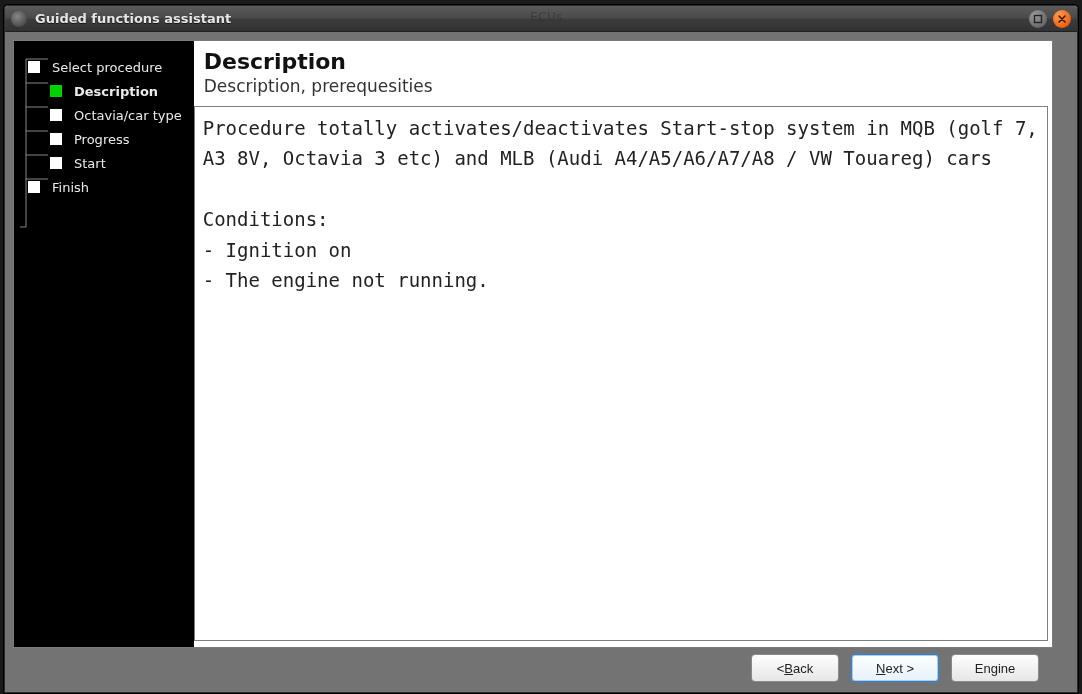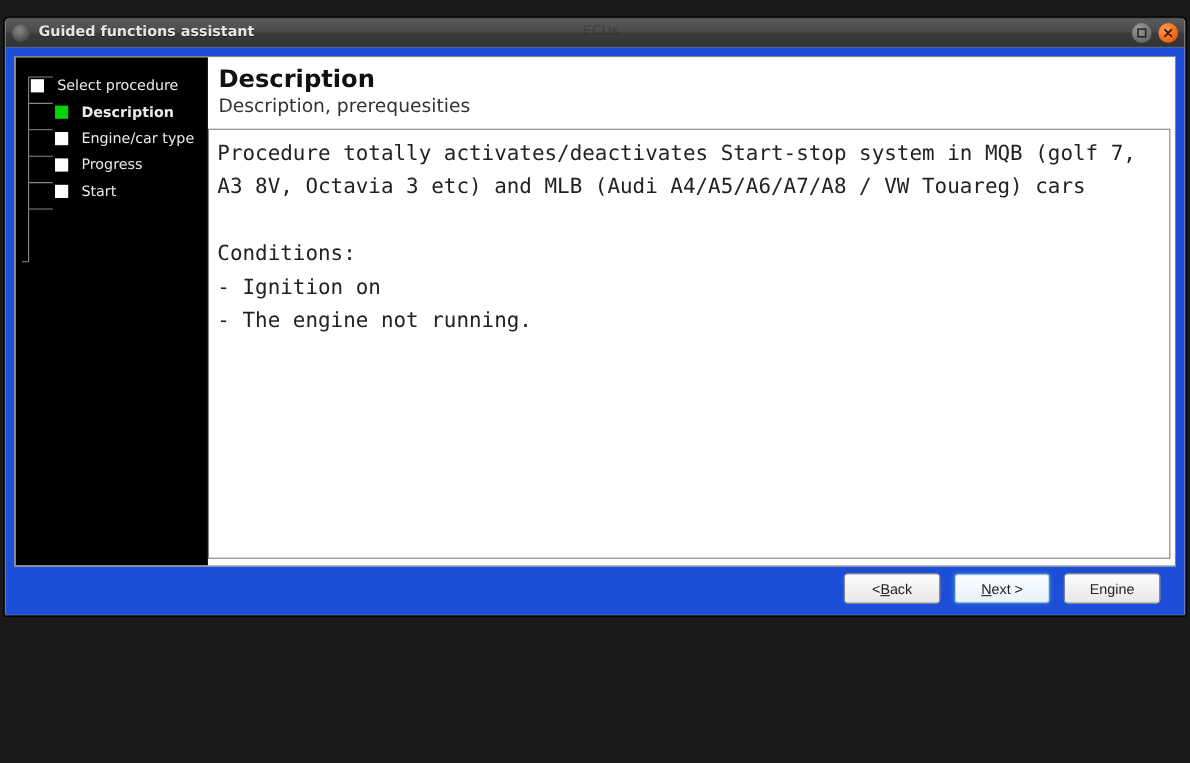--- a/index.html
+++ b/index.html
@@ -1,18 +1,18 @@
 <!DOCTYPE html>
 <html><head>
 <meta charset="utf-8">
 <style>
   * { box-sizing: border-box; margin: 0; padding: 0; }
   html, body { width: 1082px; height: 694px; overflow: hidden; font-family: "DejaVu Sans", "Liberation Sans", Arial, sans-serif; background: #1a1a1a; }
   .window {
-    position: absolute; left: 4px; top: 16px; width: 1074px; height: 544px;
+    position: absolute; left: 4px; top: 5px; width: 1074px; height: 688px;
     background: #e9e9e9; border: 1px solid #2b2b2b; border-radius: 4px 4px 2px 2px;
     display: flex; flex-direction: column; overflow: hidden;
     box-shadow: 0 0 0 1px #000;
   }
   
   .titlebar {
     height: 26px; flex: 0 0 26px;
     background: linear-gradient(to bottom, #5b5b5b 0%, #4a4a4a 48%, #3c3c3c 52%, #323232 100%);
     display: flex; align-items: center; padding: 0 6px 0 6px;
     color: #e6e6e6; font-size: 13px; font-weight: 600;
@@ -34,21 +34,21 @@
   .win-btn {
     width: 18px; height: 18px; border-radius: 50%;
     display: flex; align-items: center; justify-content: center;
     font-size: 10px; color: #222;
   }
   .win-btn.max { background: radial-gradient(circle at 35% 30%, #9a9a9a, #6a6a6a 70%, #4a4a4a); }
   .win-btn.close { background: radial-gradient(circle at 35% 30%, #ff9a55, #f26a1b 60%, #c74a08); }
   .win-btn svg { width: 10px; height: 10px; }
   
   .client {
-    flex: 1 1 auto; background: #1d4ed8; padding: 8px 8px 0 8px;
+    flex: 1 1 auto; background: #737373; padding: 8px 24px 0 8px;
     display: flex; flex-direction: column;
   }
   .panel {
     flex: 1 1 auto; background: #fff; border: 1px solid #7a7a7a;
     display: flex; overflow: hidden;
   }
   
   .sidebar {
     width: 230px; background: #000; color: #eaeaea; padding: 14px 12px 14px 14px;
     position: relative;
@@ -138,29 +138,33 @@
           <li class="step first">
             <span class="marker"></span>
             <span class="label">Select procedure</span>
           </li>
           <li class="step active">
             <span class="marker"></span>
             <span class="label">Description</span>
           </li>
           <li class="step">
             <span class="marker"></span>
-            <span class="label">Engine/car type</span>
+            <span class="label">Octavia/car type</span>
           </li>
           <li class="step">
             <span class="marker"></span>
             <span class="label">Progress</span>
           </li>
           <li class="step">
             <span class="marker"></span>
             <span class="label">Start</span>
+          </li>
+          <li class="step last">
+            <span class="marker"></span>
+            <span class="label">Finish</span>
           </li>
         </ul>
       </div>
 
       <div class="main">
         <div class="main-header">
           <div class="main-title">Description</div>
           <div class="main-subtitle">Description, prerequesities</div>
         </div>
         <div class="desc-box">Procedure totally activates/deactivates Start-stop system in MQB (golf 7, A3 8V, Octavia 3 etc) and MLB (Audi A4/A5/A6/A7/A8 / VW Touareg) cars

